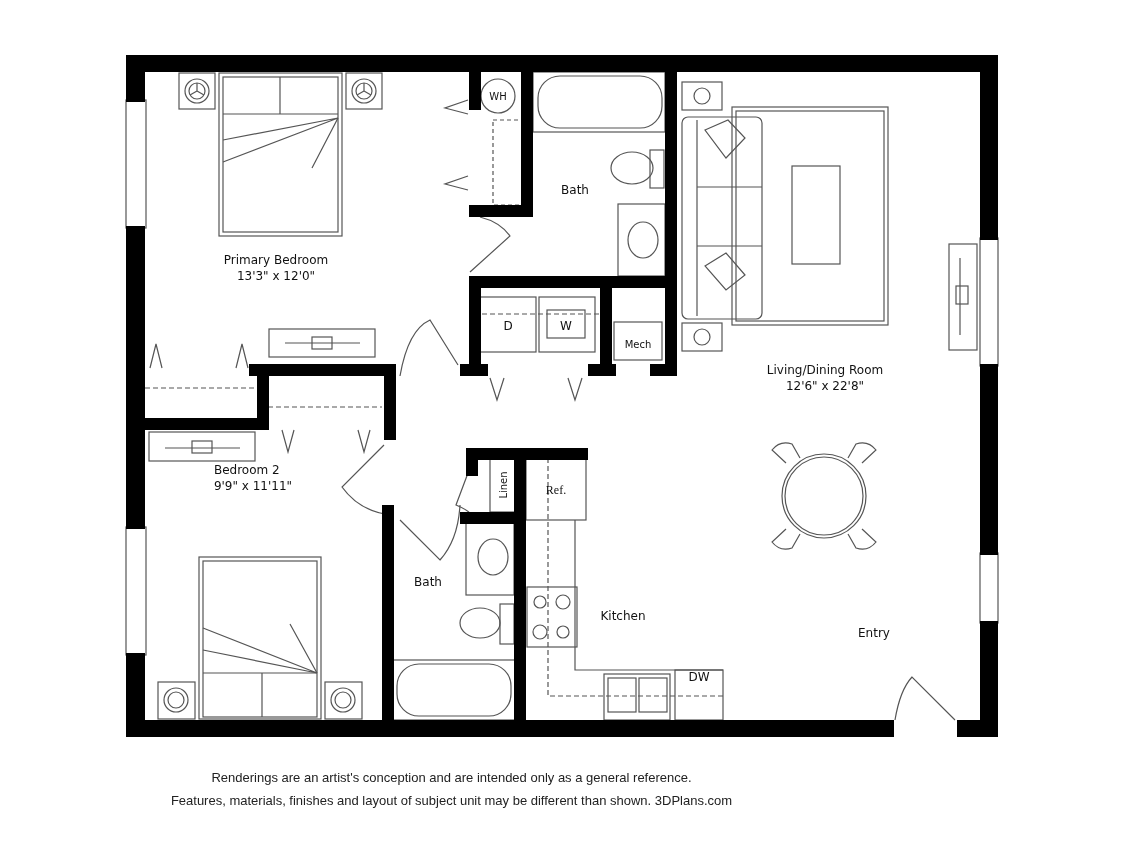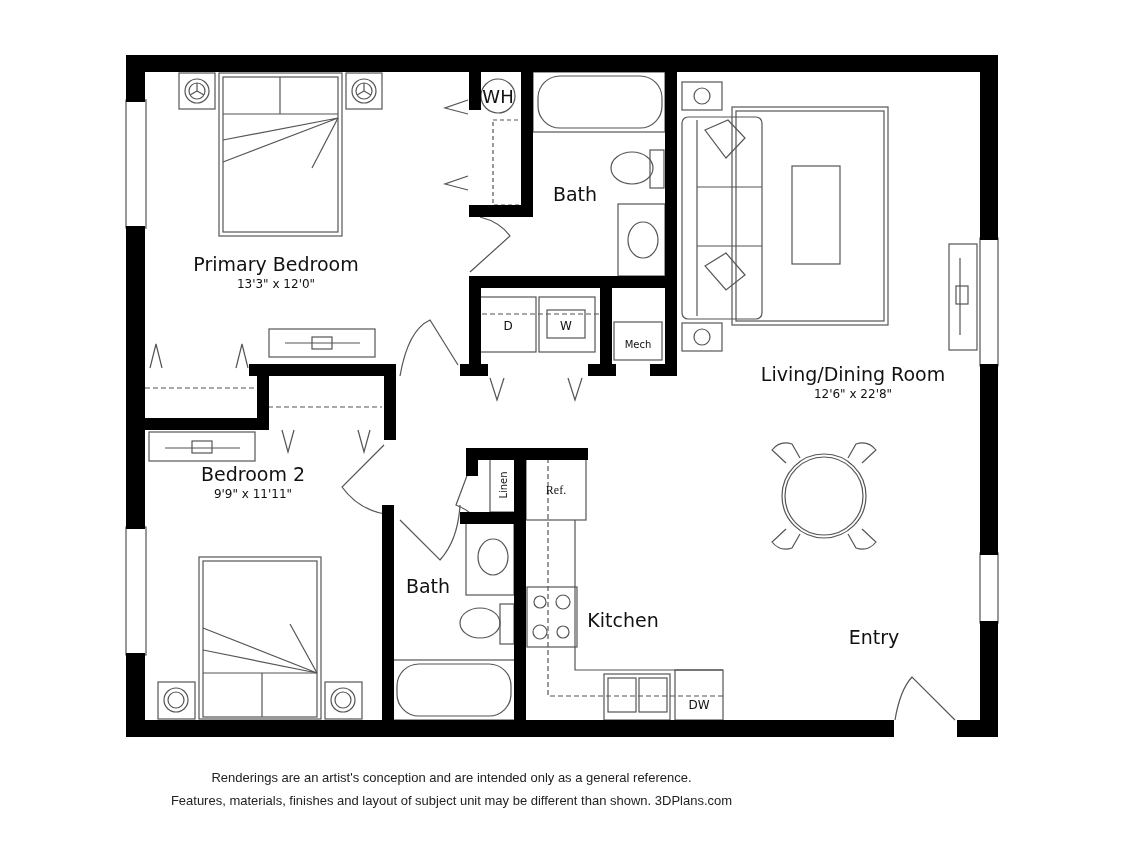--- a/index.html
+++ b/index.html
@@ -1,19 +1,19 @@
 <!DOCTYPE html>
 <html><head>
 <meta charset="utf-8">
 <style>
   html, body { margin:0; padding:0; background:#ffffff; }
   body { width:1125px; height:844px; position:relative; overflow:hidden; font-family:"DejaVu Sans", sans-serif; }
   #plan { position:absolute; left:0; top:0; }
   .label { position:absolute; color:#111; white-space:nowrap; transform:translateX(-50%); font-family:"DejaVu Sans", sans-serif; }
-  .room-name { font-size:19px; }
+  .room-name { font-size:12px; }
   .room-dim { font-size:12px; margin-top:2px; }
   .fixture-label { position:absolute; font-size:12px; color:#111; transform:translate(-50%,-50%); white-space:nowrap; }
   .footer { position:absolute; left:0; width:903px; text-align:center; font-family:"Liberation Sans", sans-serif; font-size:13px; color:#222; }
 </style>
 </head>
 <body>
 
 <svg id="plan" width="1125" height="844" viewBox="0 0 1125 844">
   <g fill="none" stroke="#555" stroke-width="1.2">
 
@@ -209,34 +209,34 @@
     <rect x="514" y="448" width="12" height="272"></rect>
     <rect x="460" y="512" width="60" height="12"></rect>
   </g>
 </svg>
 
 <div class="label" style="left:276px; top:253px;">
   <div class="room-name">Primary Bedroom</div>
   <div class="room-dim" style="text-align:center">13'3" x 12'0"</div>
 </div>
 <div class="label room-name" style="left:575px; top:183px;">Bath</div>
-<div class="label" style="left:825px; top:363px;margin-left:28px;">
+<div class="label" style="left:825px; top:363px;">
   <div class="room-name">Living/Dining Room</div>
   <div class="room-dim" style="text-align:center">12'6" x 22'8"</div>
 </div>
 <div class="label" style="left:253px; top:463px;">
   <div class="room-name">Bedroom 2</div>
   <div class="room-dim" style="text-align:center">9'9" x 11'11"</div>
 </div>
 <div class="label room-name" style="left:428px; top:575px;">Bath</div>
 <div class="label room-name" style="left:623px; top:609px;">Kitchen</div>
 <div class="label room-name" style="left:874px; top:626px;">Entry</div>
 
-<div class="fixture-label" style="left:498px; top:96px; font-size:18px;">WH</div>
+<div class="fixture-label" style="left:498px; top:96px; font-size:10px;">WH</div>
 <div class="fixture-label" style="left:508px; top:326px;">D</div>
 <div class="fixture-label" style="left:566px; top:326px;">W</div>
 <div class="fixture-label" style="left:638px; top:344px; font-size:10px;text-align:center;">Mech</div>
 <div class="fixture-label" style="left:503px; top:485px; font-size:10px; transform:translate(-50%,-50%) rotate(-90deg);">Linen</div>
 <div class="fixture-label" style="left:556px; top:490px;font-family:Liberation Serif, serif;">Ref.</div>
-<div class="fixture-label" style="left:699px; top:705px;">DW</div>
+<div class="fixture-label" style="left:699px; top:677px;">DW</div>
 
 <div class="footer" style="top:770px;">Renderings are an artist's conception and are intended only as a general reference.</div>
 <div class="footer" style="top:793px;">Features, materials, finishes and layout of subject unit may be different than shown. 3DPlans.com</div>
 
 </body></html>

